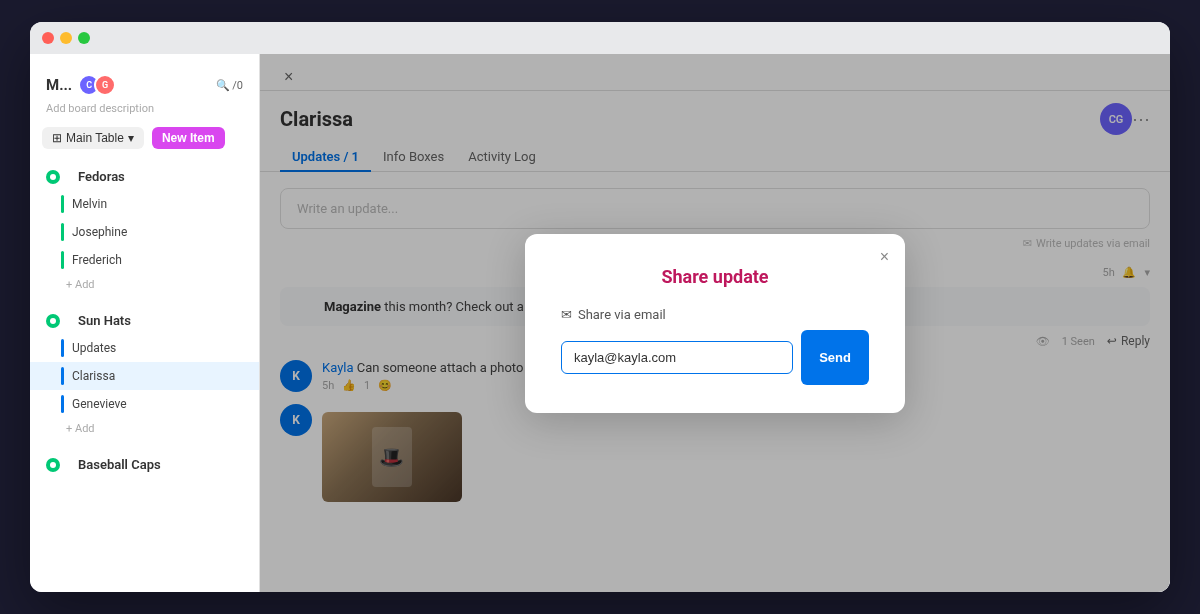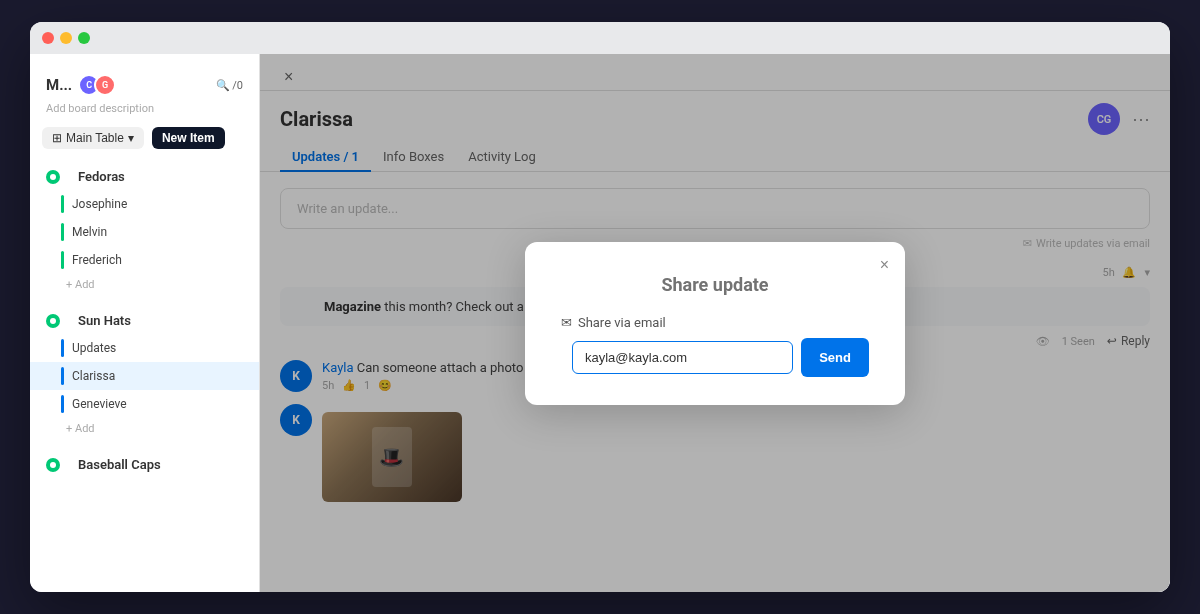--- a/index.html
+++ b/index.html
@@ -84,21 +84,21 @@
     .sidebar-toolbar {
       display: flex; align-items: center; padding: 4px 12px 8px;
       gap: 8px;
     }
     .main-table-btn {
       display: flex; align-items: center; gap: 4px;
       background: #f0f0f0; border: none; border-radius: 6px;
       padding: 4px 10px; font-size: 12px; color: #333; cursor: pointer;
     }
     .new-item-btn {
-      background: #0f172a; color: #fff; border: none; border-radius: 6px;
+      background: #d946ef; color: #fff; border: none; border-radius: 6px;
       padding: 4px 10px; font-size: 12px; cursor: pointer; font-weight: 600;
     }
     .group-section { padding: 6px 0; }
     .group-header {
       display: flex; align-items: center; gap: 18px;
       padding: 6px 16px; cursor: pointer;
     }
     .group-dot {
       width: 14px; height: 14px; border-radius: 50%;
       background: #00c875; display: flex; align-items: center; justify-content: center;
@@ -150,21 +150,21 @@
       padding: 4px;
     }
     .panel-title-row {
       display: flex; align-items: center; justify-content: space-between;
       padding: 12px 20px 0;
     }
     .panel-title {
       font-size: 20px; font-weight: 700; color: #333;
     }
     .panel-actions {
-      display: flex; gap: 12px;
+      display: flex; gap: 0;
     }
     .panel-avatar-btn {
       width: 32px; height: 32px; border-radius: 50%;
       background: #6c63ff;
       display: flex; align-items: center; justify-content: center;
       font-size: 11px; color: #fff; font-weight: 600; cursor: pointer;
     }
     .panel-more {
       background: none; border: none; font-size: 18px; color: #888; cursor: pointer;
     }
@@ -251,37 +251,37 @@
       padding: 32px 36px 28px;
       width: 380px;
       box-shadow: 0 8px 40px rgba(0,0,0,0.2);
       position: relative;
     }
     .modal-close {
       position: absolute; top: 14px; right: 16px;
       background: none; border: none; font-size: 16px; color: #888; cursor: pointer;
     }
     .modal-title {
-      font-size: 18px; font-weight: 700; color: #737373;
+      font-size: 18px; font-weight: 700; color: #be185d;
       text-align: center; margin-bottom: 20px;
     }
     .modal-label {
       display: flex; align-items: center; gap: 6px;
       font-size: 13px; color: #555; margin-bottom: 8px;
     }
     .modal-input-row {
-      display: flex; gap: 8px; align-items: center; margin-left: 11px;
+      display: flex; gap: 8px; align-items: center;
     }
     .modal-email-input {
       flex: 1; border: 1.5px solid #0073ea; border-radius: 6px;
       padding: 8px 12px; font-size: 13px; color: #333; outline: none;
     }
     .modal-send-btn {
       background: #0073ea; color: #fff; border: none; border-radius: 6px;
-      padding: 12px 18px; font-size: 13px; font-weight: 600; cursor: pointer; text-align: center;
+      padding: 20px 18px; font-size: 13px; font-weight: 600; cursor: pointer; text-align: center;
     }
     
     ::-webkit-scrollbar { width: 4px; }
     ::-webkit-scrollbar-thumb { background: #ddd; border-radius: 2px; }
   </style>
 </head>
 <body>
 
 <div class="app-window">
   <div class="title-bar">
@@ -318,25 +318,25 @@
       <div class="group-section">
         <div class="group-header">
           <div class="group-dot">
               <div class="group-dot-inner"></div>
             </div>
           <span class="group-label">Fedoras</span>
         </div>
         <div class="group-items">
           <div class="group-item">
             <div class="group-item-bar green"></div>
-            <span>Josephine</span>
+            <span>Melvin</span>
           </div>
           <div class="group-item">
             <div class="group-item-bar green"></div>
-            <span>Melvin</span>
+            <span>Josephine</span>
           </div>
           <div class="group-item">
             <div class="group-item-bar green"></div>
             <span>Frederich</span>
           </div>
           <div class="add-row">+ Add</div>
         </div>
       </div>
 
       <div class="group-section">

